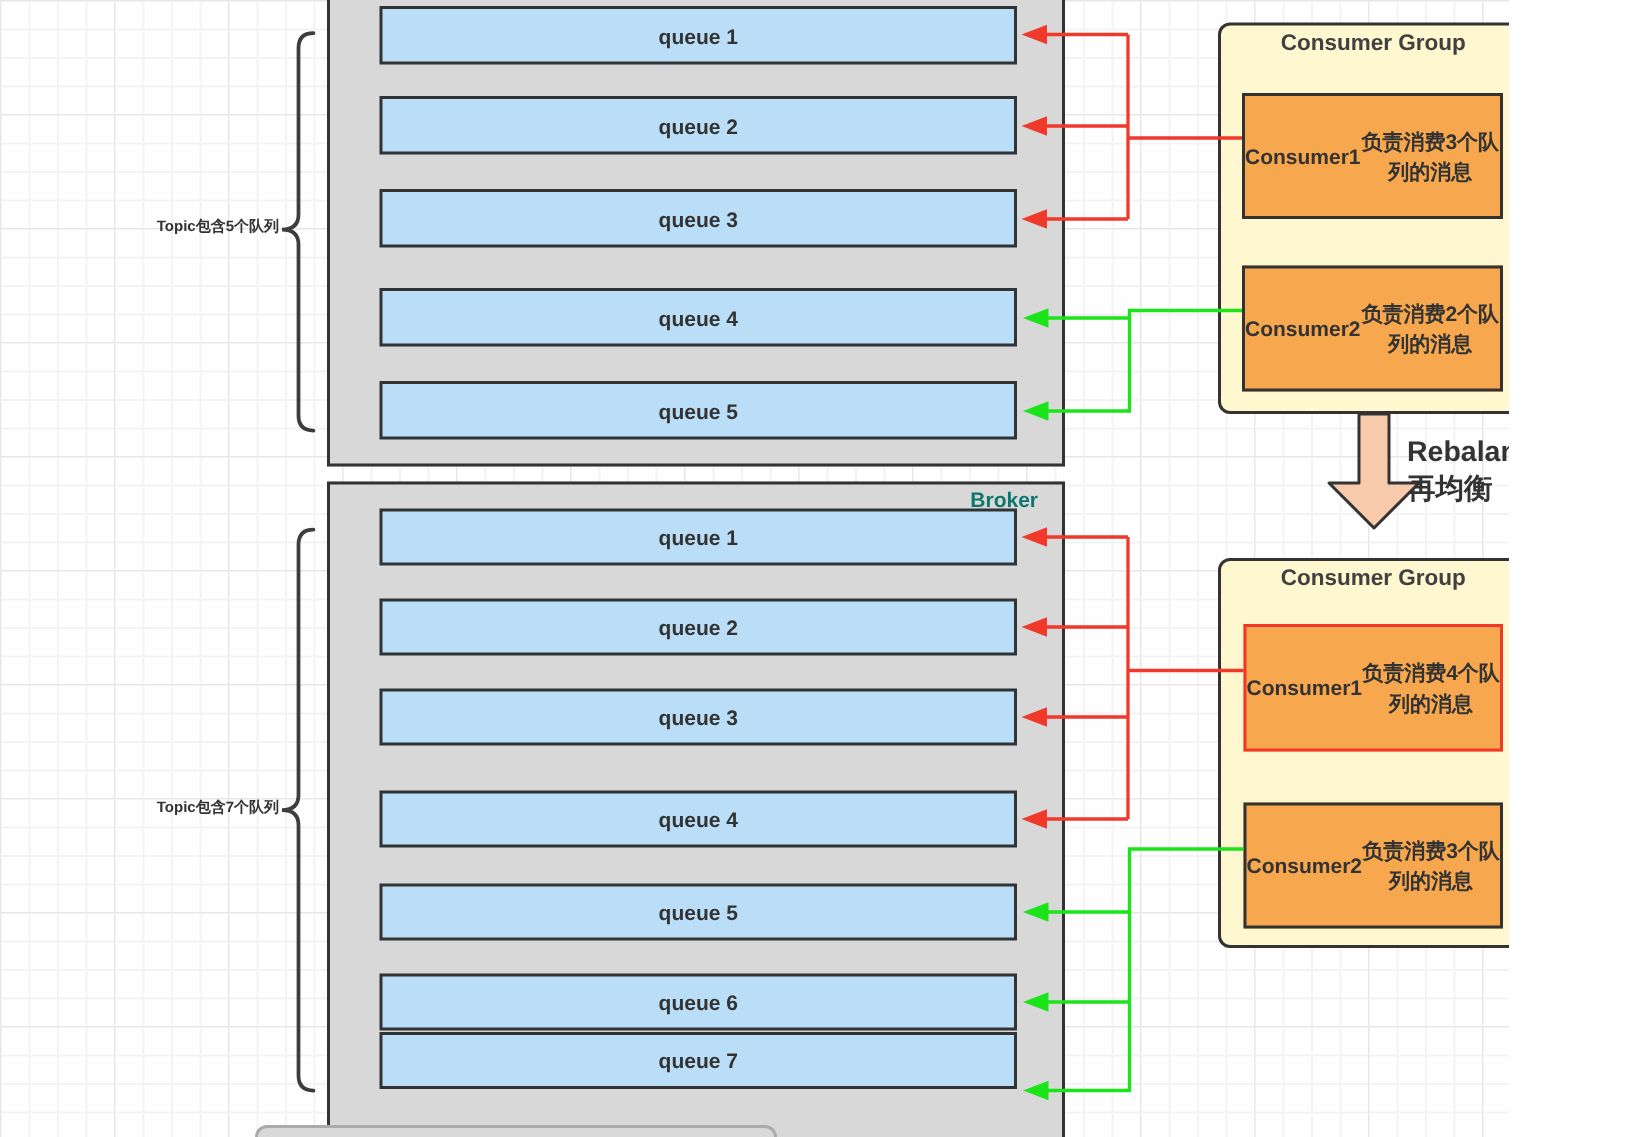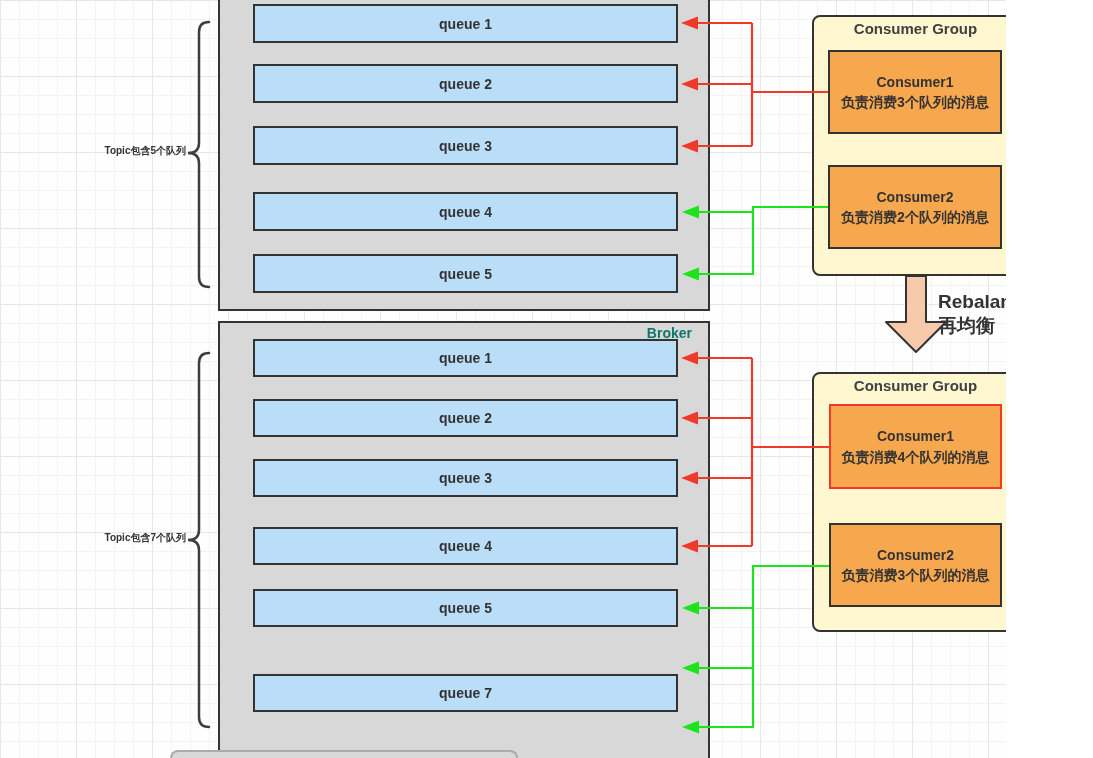--- a/index.html
+++ b/index.html
@@ -33,22 +33,22 @@
   .q-bot{height:38px;}
   .cgroup{
     background:#fff7cf;border:2px solid #333;border-radius:8px;z-index:1;
   }
   .cgroup-title{
     position:absolute;left:0;right:0;top:3px;text-align:center;
     font-size:15px;font-weight:bold;color:#404040;
   }
   .consumer{
     position:absolute;background:#f7a74d;border:2px solid #333;z-index:2;
-    display:flex;flex-direction:column;align-items:center;justify-content:center;
-    text-align:center;color:#333;font-weight:bold;line-height:1.45;
+    display:flex;flex-direction:row;align-items:center;justify-content:center;
+    text-align:center;color:#333;font-weight:bold;line-height:1.45;margin-top:12px;
   }
   .consumer .cname{font-size:14px;}
   .consumer .cdesc{font-size:14px;}
   .consumer.highlight{border:2.5px solid #f0392b;}
   .topic-label{
     position:absolute;width:150px;text-align:right;
     font-size:10px;font-weight:bold;color:#333;z-index:3;
   }
   .rebalance-label{
     position:absolute;font-size:19px;font-weight:bold;color:#333;z-index:3;
@@ -79,21 +79,22 @@
 
   <div class="abs broker" style="left:218px;top:321px;width:492px;height:450px;">
     <div class="broker-title">Broker</div>
   </div>
 
   <div class="queue q-bot" style="top:339px;">queue 1</div>
   <div class="queue q-bot" style="top:399px;">queue 2</div>
   <div class="queue q-bot" style="top:459px;">queue 3</div>
   <div class="queue q-bot" style="top:527px;">queue 4</div>
   <div class="queue q-bot" style="top:589px;">queue 5</div>
-  <div class="queue q-bot" style="top:674px;">queue 7</div>
+  <div class="queue q-bot" style="top:649px;">queue 6</div>
+  <div class="queue q-bot" style="top:688px;">queue 7</div>
 
   <div class="topic-label" style="left:36px;top:144px;">Topic包含5个队列</div>
   <div class="topic-label" style="left:36px;top:531px;">Topic包含7个队列</div>
 
   <div class="abs cgroup" style="left:812px;top:15px;width:207px;height:261px;">
     <div class="cgroup-title">Consumer Group</div>
   </div>
   <div class="consumer" style="left:828px;top:50px;width:174px;height:84px;">
     <span class="cname">Consumer1</span>
     <span class="cdesc">负责消费3个队列的消息</span>

